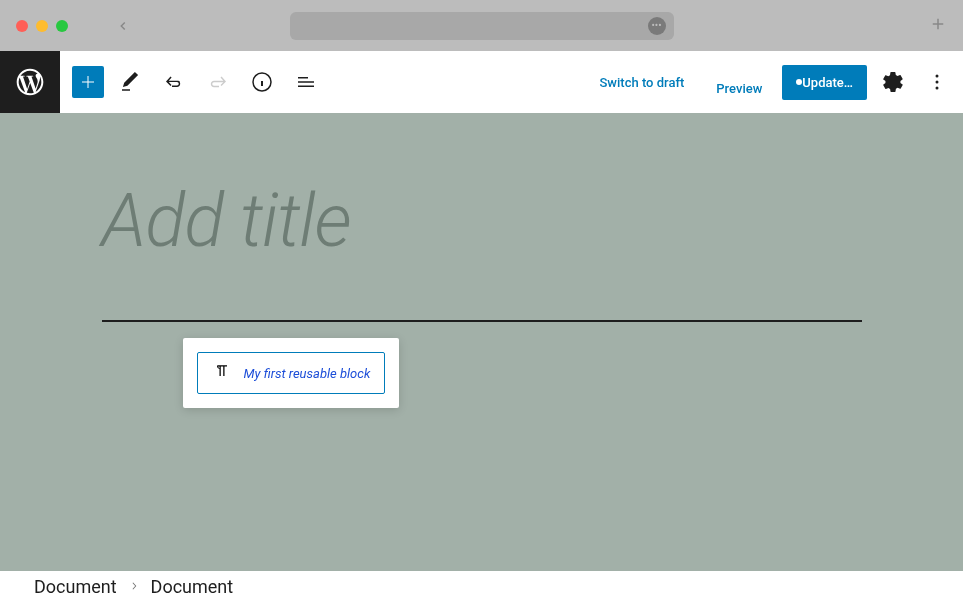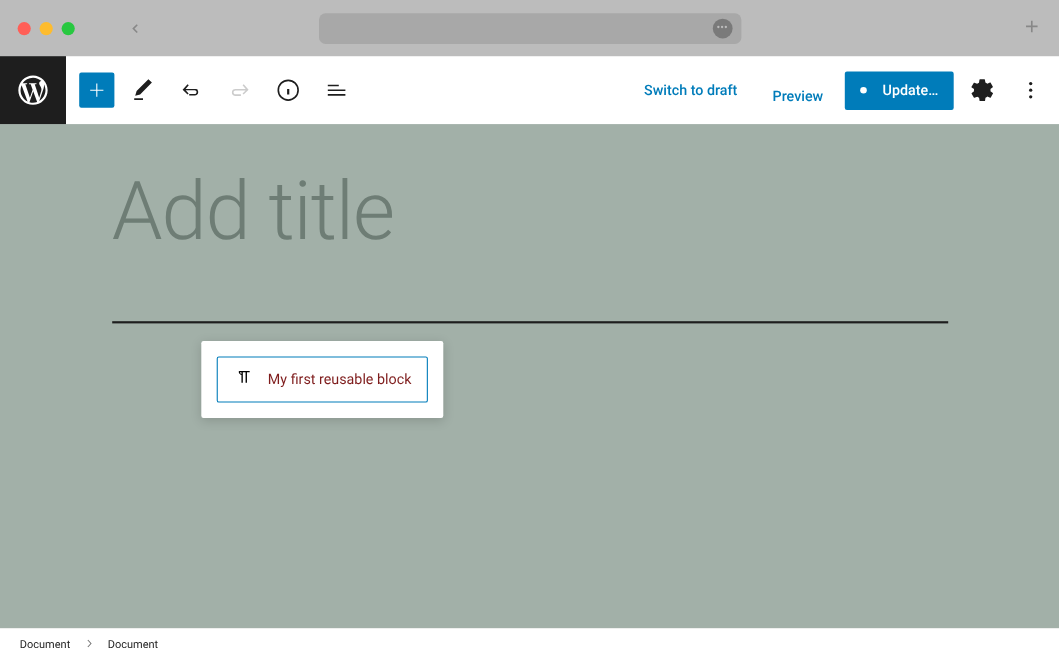--- a/index.html
+++ b/index.html
@@ -135,40 +135,41 @@
     .update-btn {
       background: #007cba;
       color: white;
       font-size: 13px;
       font-weight: 500;
       padding: 10px 14px;
       border-radius: 2px;
       cursor: pointer;
       display: flex;
       align-items: center;
-      gap: 14px;
+      gap: 0;
     }
     .update-dot {
       width: 6px;
       height: 6px;
       background: white;
       border-radius: 50%;
     }
     
     
     .editor-content {
       background: #a2b0a8;
       height: 458px;
       position: relative;
       overflow-y: auto;
     }
     .content-inner {
       max-width: 760px;
       margin: 0 auto;
-      padding: 36px 0 0 0;
+      padding: 64px 0 0 0;
+      font-style: italic;
     }
     .title-placeholder {
       font-size: 74px;
       font-weight: 300;
       color: #6e7d75;
       letter-spacing: -1px;
       margin-bottom: 56px;
     }
     .hr-line {
       border: none;
@@ -188,21 +189,21 @@
       border: 1.5px solid #007cba;
       border-radius: 2px;
       padding: 8px 14px;
       display: flex;
       align-items: center;
       gap: 12px;
       cursor: pointer;
     }
     .autocomplete-label {
       font-size: 13px;
-      color: #7f1d1d;
+      color: #1d4ed8;
     }
     .slash-text {
       margin-left: 76px;
       margin-top: 24px;
       font-size: 19px;
       color: #1e1e1e;
     }
     
     
     .editor-content::-webkit-scrollbar {
@@ -215,22 +216,22 @@
       background: #5a6660;
       border-radius: 0;
     }
     
     
     .breadcrumb {
       height: 30px;
       background: #ffffff;
       display: flex;
       align-items: center;
-      padding: 0 18px;
-      font-size: 10px;
+      padding: 0 34px;
+      font-size: 18px;
       color: #1e1e1e;
       gap: 10px;
     }
     .bc-arrow {
       color: #757575;
     }
   </style>
 </head>
 <body>
 

